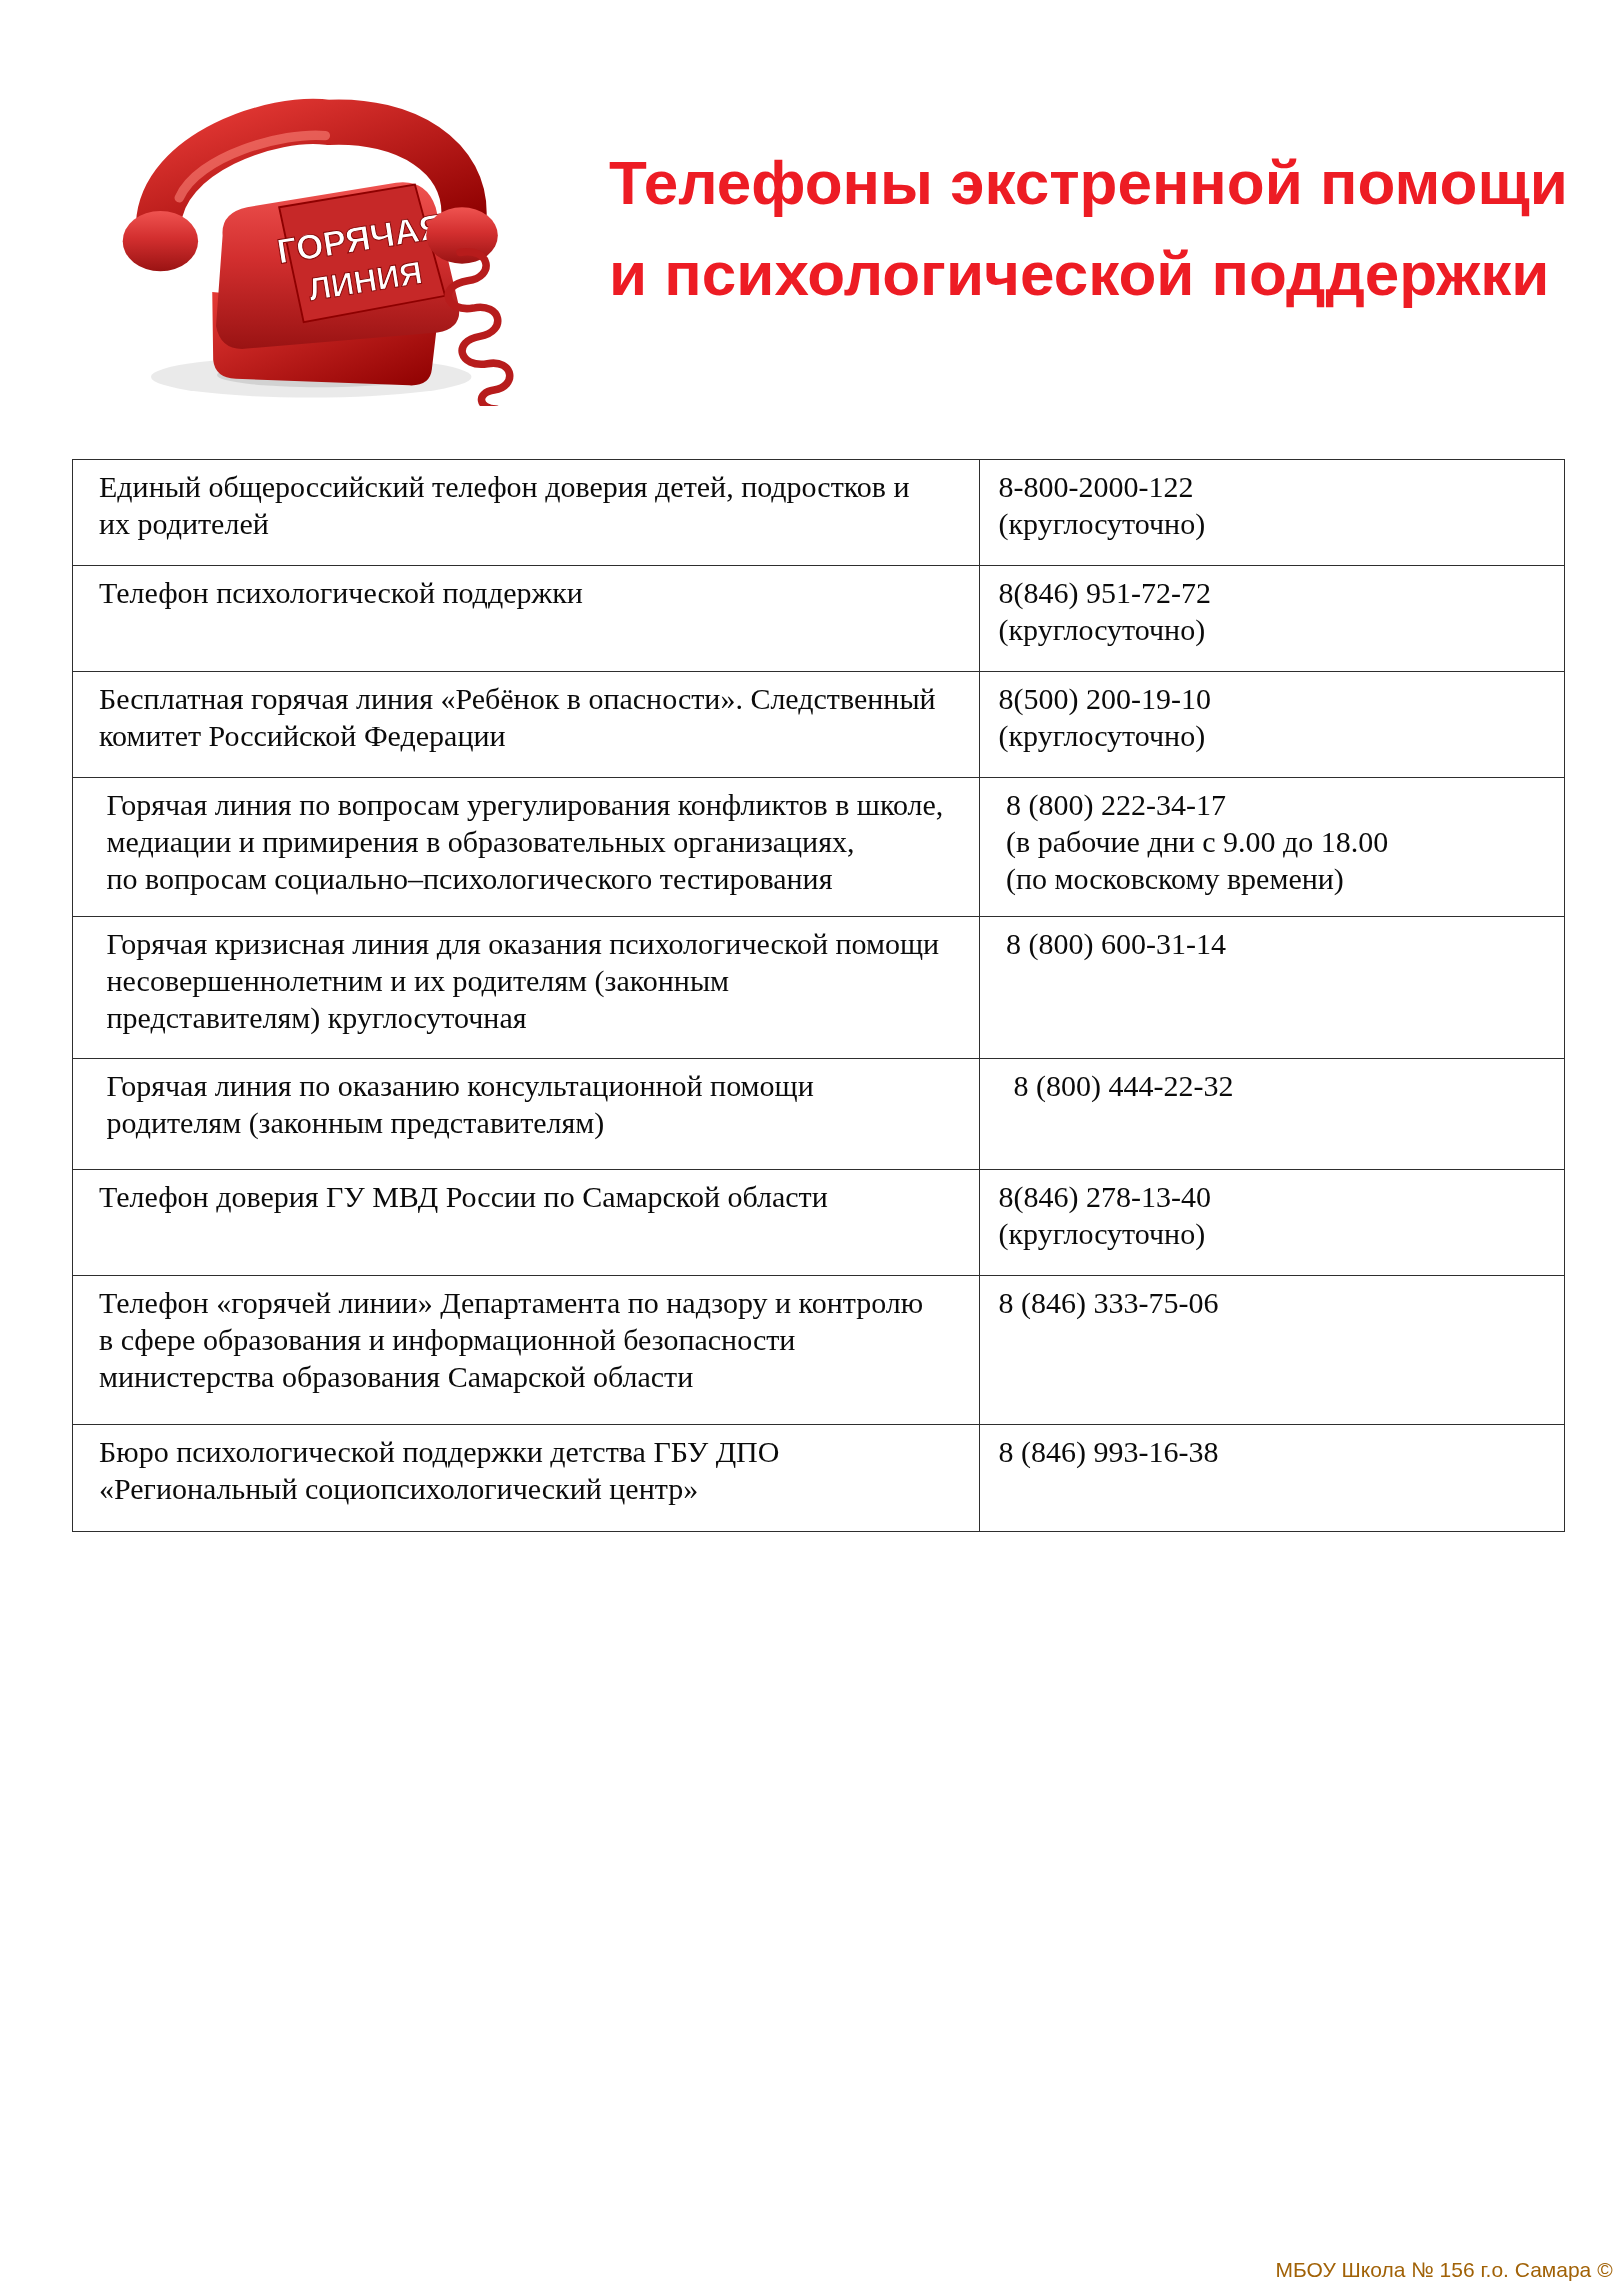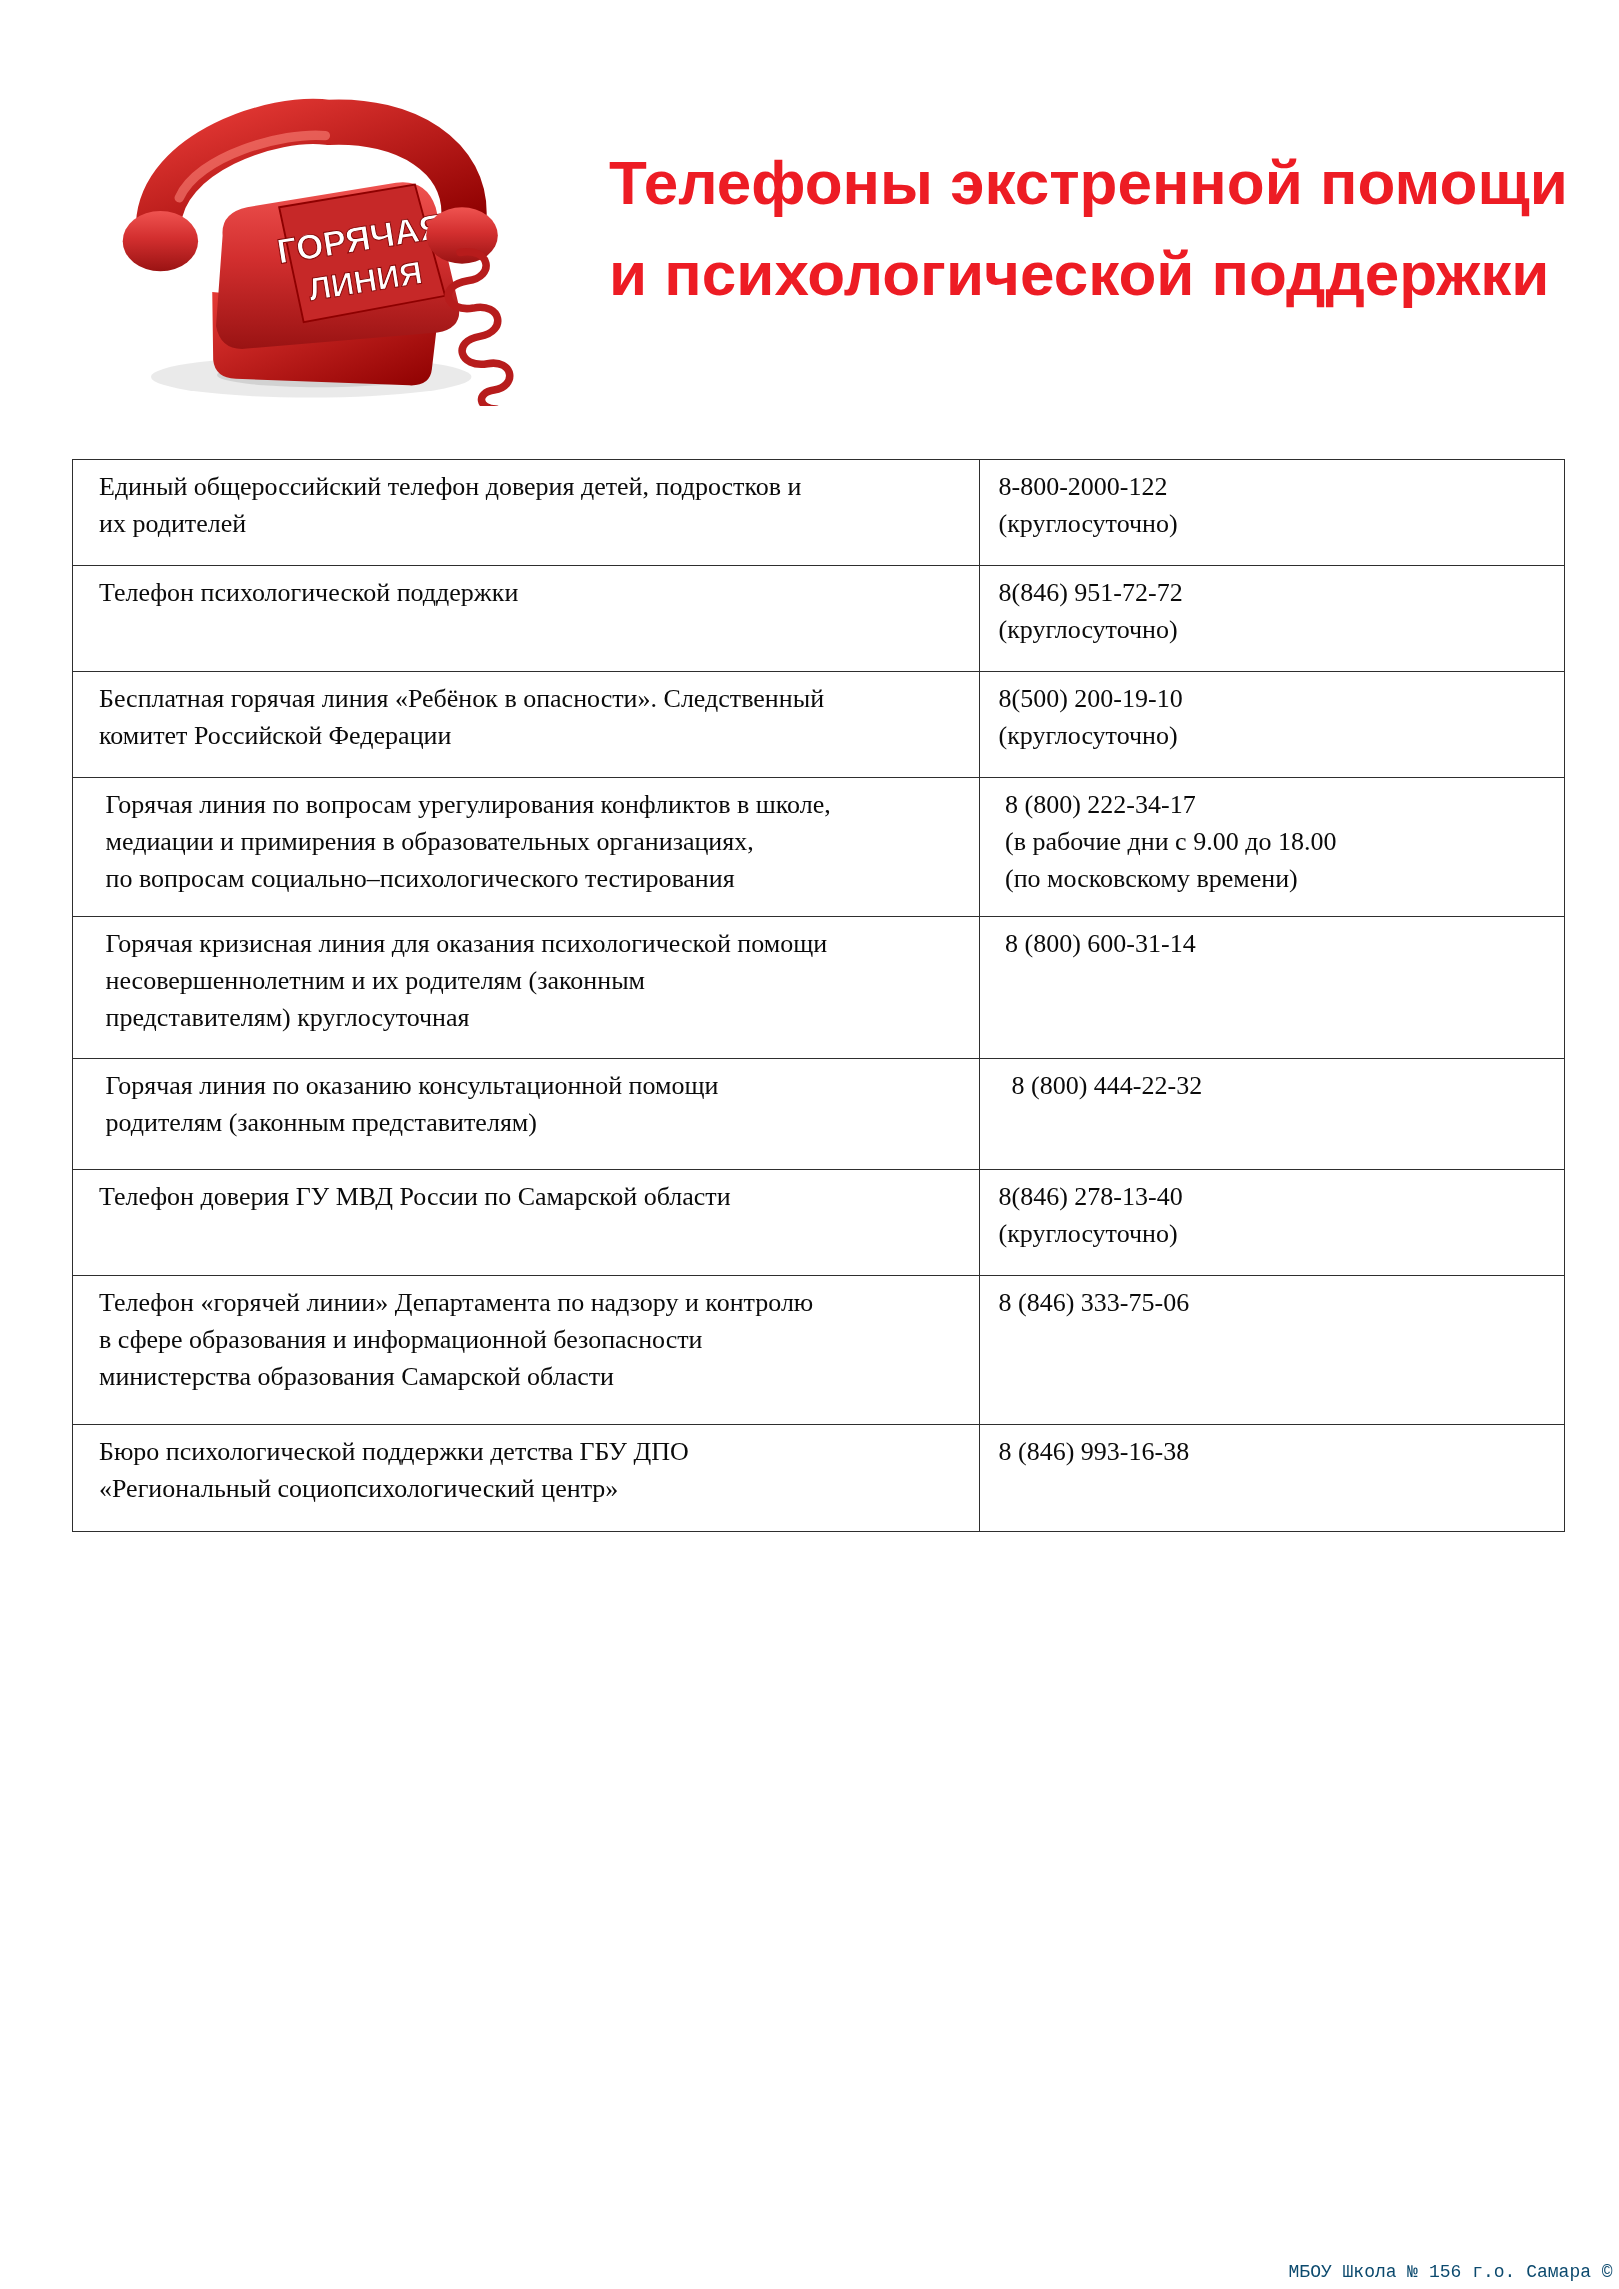--- a/index.html
+++ b/index.html
@@ -40,37 +40,37 @@
     left: 72px;
     top: 459px;
     width: 1492px;
     border-collapse: collapse;
     table-layout: fixed;
   }
   table.hotlines td {
     border: 1.8px solid #2e2e2e;
     vertical-align: top;
     font-family: "Liberation Serif", serif;
-    font-size: 26px;
+    font-size: 30px;
     line-height: 37px;
     color: #0b0b0b;
     white-space: pre-wrap;
     padding: 8.3px 16.6px 5.5px 26px;
     overflow: hidden;
   }
   table.hotlines td.phone-cell { padding-left: 18.5px; }
 
   
   .footer {
     position: absolute;
     right: 7.4px;
     bottom: 8.3px;
-    font-family: Liberation Mono, monospace;
-    font-size: 18px;
-    color: #0c4a6e;
+    font-family: Liberation Sans, sans-serif;
+    font-size: 21px;
+    color: #a16207;
     white-space: nowrap;
   }
 </style>
 </head>
 <body>
 
 <div class="page">
 
   <div class="logo">
     <svg viewBox="0 0 470 360" width="443" height="341">

